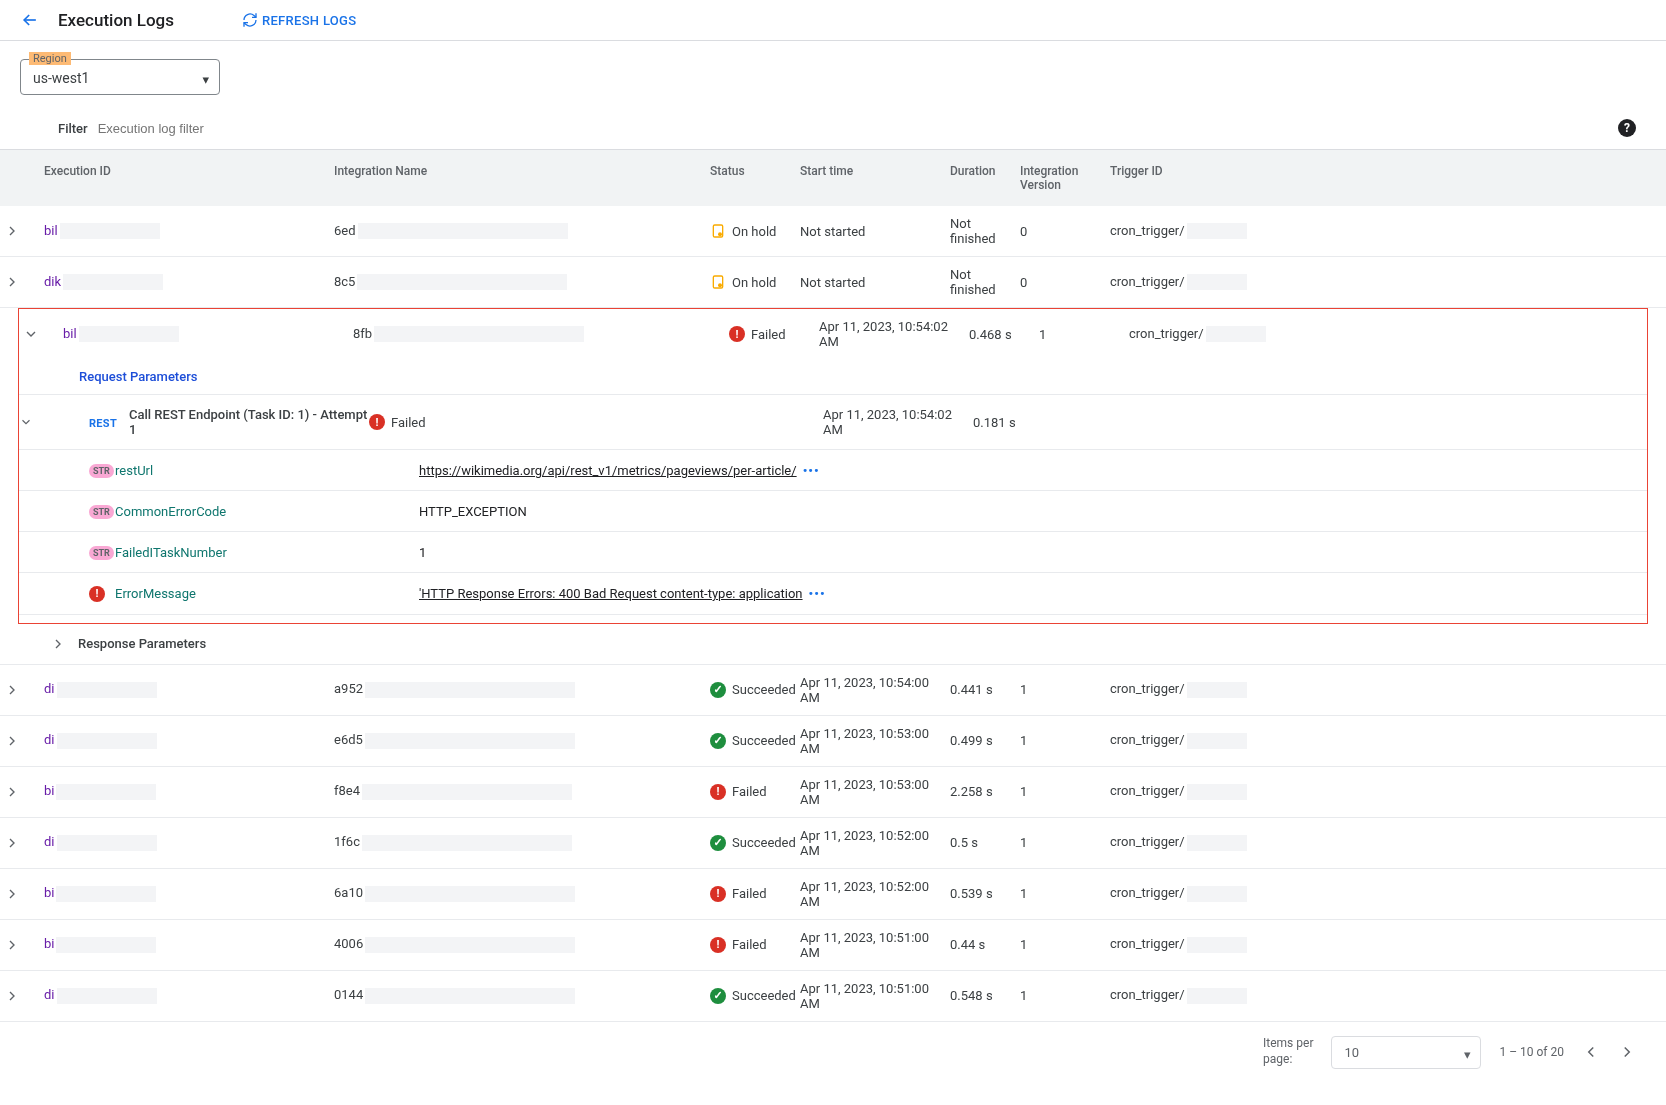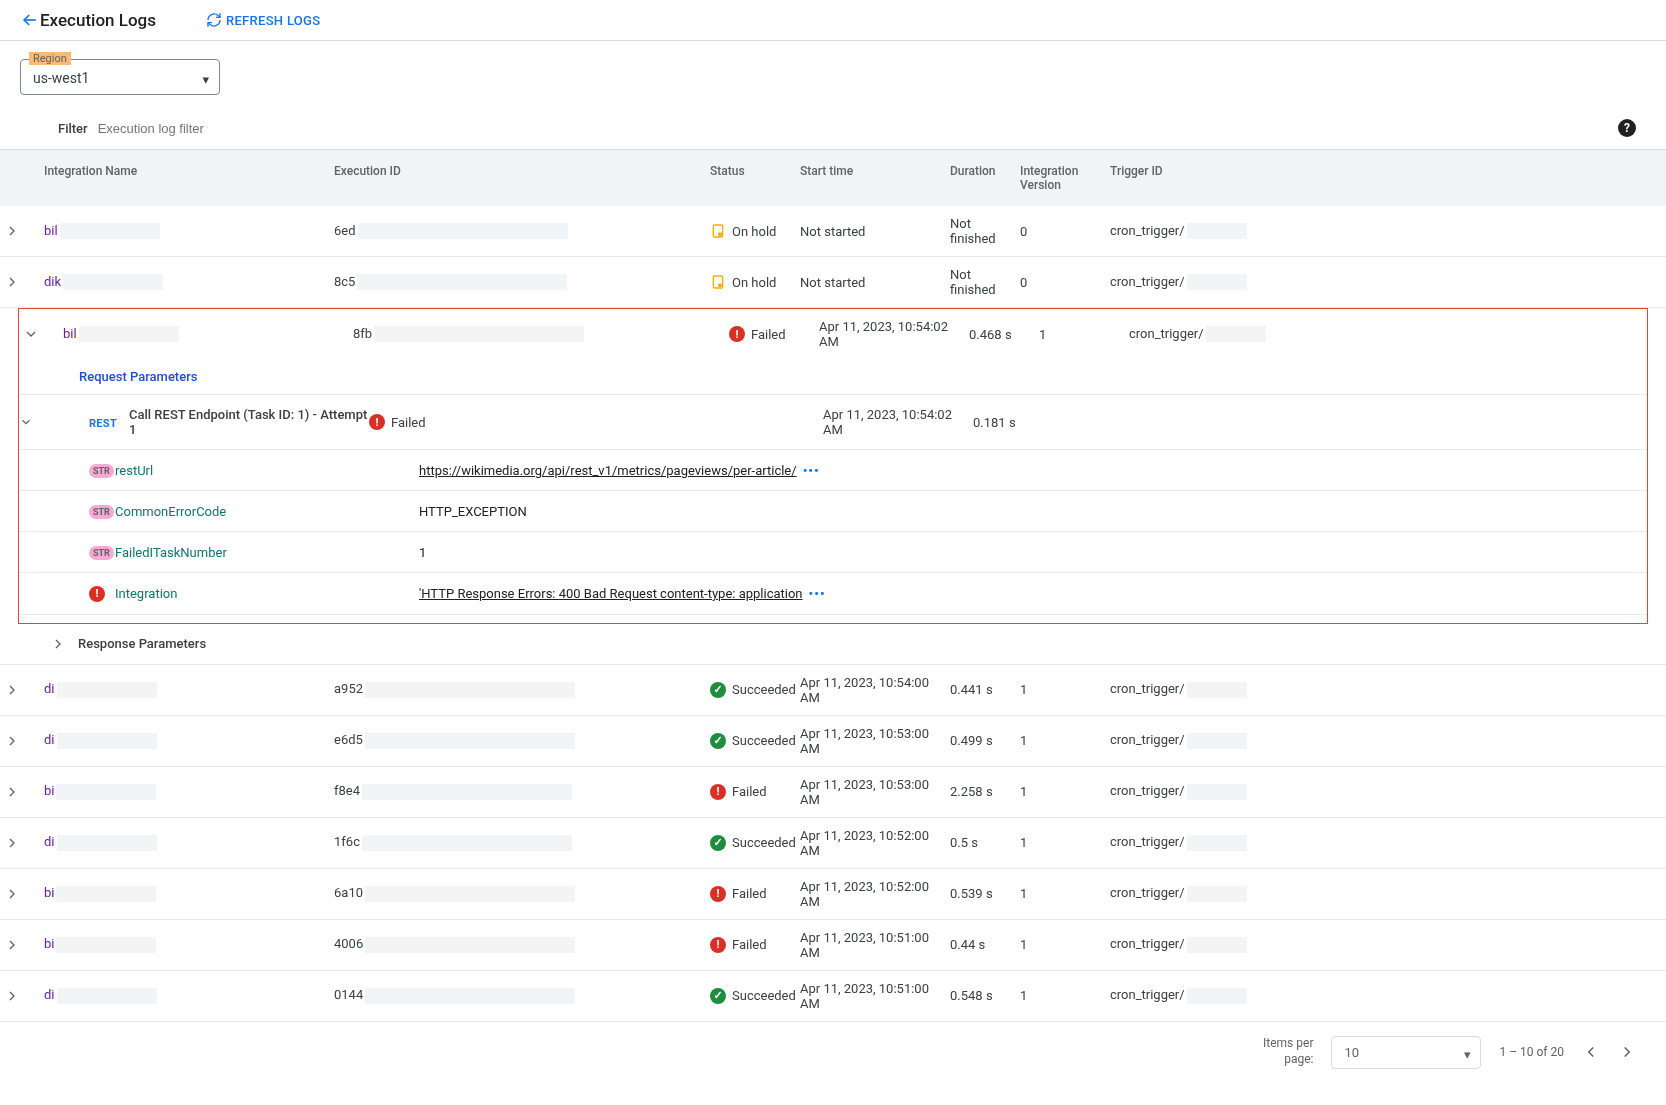--- a/index.html
+++ b/index.html
@@ -7,20 +7,21 @@
   font-family: 'Google Sans', Roboto, Arial, sans-serif;
   font-size: 13px;
   color: #3c4043;
   background: #fff;
 }
 .header {
   display: flex;
   align-items: center;
   padding: 10px 20px;
   border-bottom: 1px solid #dadce0;
+  gap: 18px;
 }
 .back-arrow { color: #1a73e8; font-size: 20px; cursor: pointer; }
 .page-title { font-size: 17px; font-weight: 500; color: #202124; }
 .refresh-btn {
   display: flex; align-items: center; gap: 4px;
   color: #1a73e8; font-size: 13px; font-weight: 500;
   letter-spacing: 0.3px; cursor: pointer; margin-left: 50px;
 }
 .region-wrap { padding: 18px 20px 12px; }
 .region-select {
@@ -115,21 +116,21 @@
 .param-value { font-size: 13px; color: #202124; text-decoration: underline; padding-left: 44px; }
 .dots { color: #1a73e8; font-weight: bold; margin-left: 6px; letter-spacing: 1px; cursor: pointer; }
 .resp-section {
   display: flex; align-items: center; gap: 12px;
   padding: 12px 0 12px 50px; border-bottom: 1px solid #e8eaed;
 }
 .pagination {
   display: flex; align-items: center; justify-content: flex-end;
   padding: 14px 30px 14px 0; gap: 18px; font-size: 12px; color: #5f6368;
 }
-.items-per-label { text-align: right; line-height: 1.3; }
+.items-per-label { text-align: left; line-height: 1.3; }
 .pp-select {
   border: 1px solid #dadce0; border-radius: 4px;
   padding: 8px 30px 8px 12px; font-size: 13px; position: relative;
   min-width: 150px; cursor: pointer;
 }
 .pp-select .caret { position: absolute; right: 10px; top: 10px; }
 .pager-btn { font-size: 18px; color: #5f6368; cursor: pointer; }
 svg { display: block; }
 </style>
 </head>
@@ -166,22 +167,22 @@
   <svg width="18" height="18" viewBox="0 0 24 24" fill="#5f6368">
       <path d="M3 6h18M6 12h12M10 18h4"></path>
     </svg>
   <span class="filter-label">Filter</span>
   <input class="filter-input" placeholder="Execution log filter" style="">
   <span class="filter-help">?</span>
 </div>
 
 <div class="table-header">
   <div></div>
+  <div>Execution ID</div>
   <div>Integration Name</div>
-  <div>Execution ID</div>
   <div>Status</div>
   <div>Start time</div>
   <div>Duration</div>
   <div>Integration Version</div>
   <div>Trigger ID</div>
 </div>
 
 <div id="rows-before">
     <div class="row">
     <div class="cell expand-cell">
@@ -282,21 +283,21 @@
   </div>
       <div class="param-row">
     <div></div>
     <div><span class="str-badge">STR</span></div>
     <div class="param-name">FailedITaskNumber</div>
     <div><span class="param-value" style="text-decoration:none">1</span></div>
   </div>
       <div class="param-row">
     <div></div>
     <div><span class="icon-circle ic-failed">!</span></div>
-    <div class="param-name">Integration</div>
+    <div class="param-name">ErrorMessage</div>
     <div><span class="param-value" style="">'HTTP Response Errors: 400 Bad Request content-type: application</span><span class="dots">•••</span></div>
   </div>
     </div>
 </div>
 
 <div class="resp-section">
   <span>
     <svg width="16" height="16" viewBox="0 0 24 24" fill="none" stroke="#5f6368" stroke-width="2">
         <path d="M9 6l6 6-6 6"></path>
       </svg>

